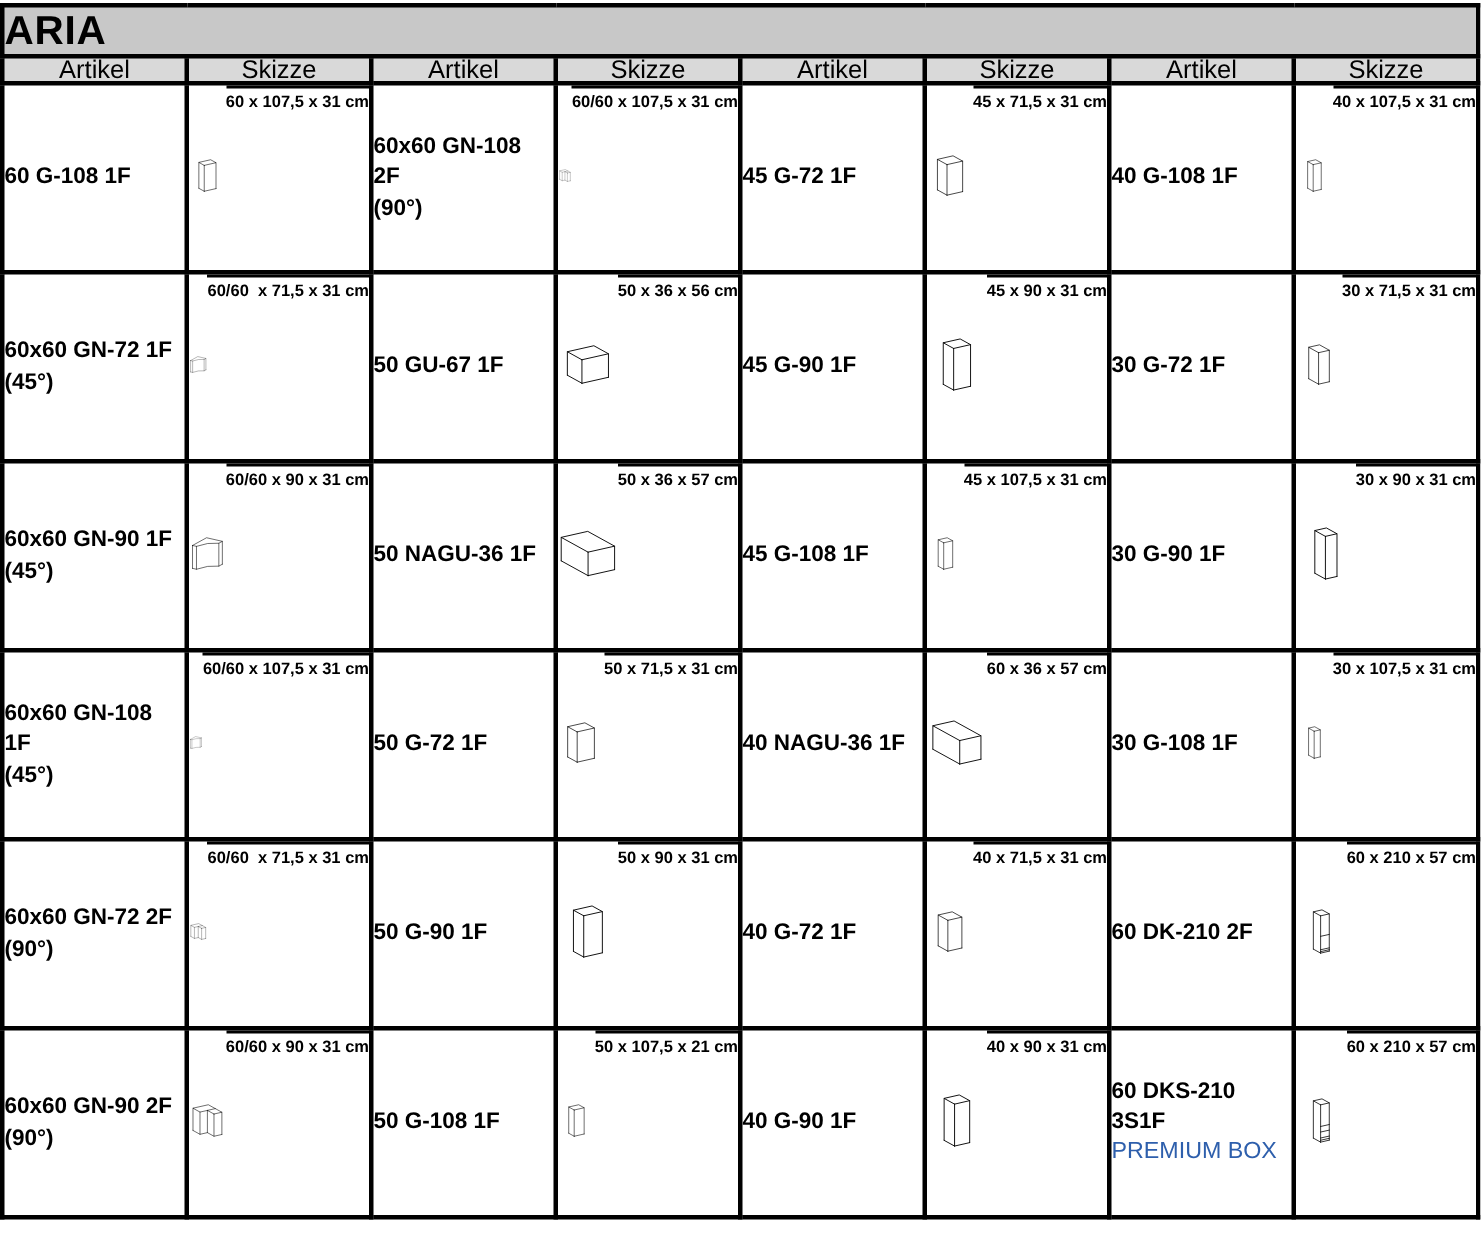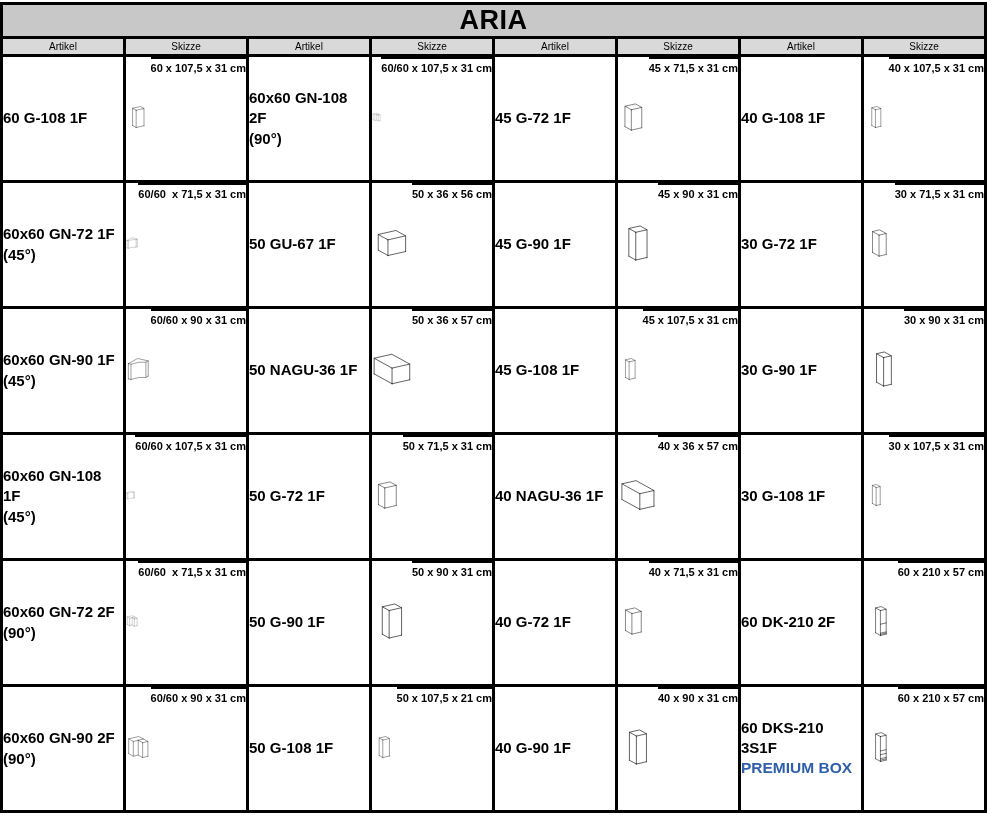--- a/index.html
+++ b/index.html
@@ -1,26 +1,26 @@
 <!DOCTYPE html>
 <html style="--title-bg: #c8c8c8; --header-bg: #d9d9d9; --premium-blue: #2e5fac;"><head>
 <meta charset="utf-8">
 <style>
   html,body{margin:0;padding:0;background:#ffffff;}
   body{font-family:"Liberation Sans","DejaVu Sans",sans-serif;color:#000;}
   .page{width:987px;height:833px;box-sizing:border-box;padding:2px 0 0 0;}
   table.catalog{width:987px;border-collapse:collapse;table-layout:fixed;border:2px solid #000;}
   table.catalog td,table.catalog th{border:3px solid #000;padding:0;box-sizing:border-box;}
-  .title-cell{height:34px;background:var(--title-bg,#c8c8c8);text-align:center;
+  .title-cell{height:34px;background:var(--title-bg,#c8c8c8);
     font-weight:bold;font-size:27px;letter-spacing:.5px;vertical-align:middle;}
   th.colhead{height:15px;background:var(--header-bg,#d9d9d9);font-weight:normal;
-    font-size:10px;line-height:15px;text-align:center;vertical-align:middle;}
+    font-size:17px;line-height:15px;text-align:center;vertical-align:middle;}
   td.article-cell{height:126px;text-align:left;vertical-align:middle;
     font-weight:bold;font-size:15px;line-height:1.35;background:#fff;}
-  td.article-cell .premium{font-size:15.5px;font-weight:bold;color:var(--premium-blue,#2e5fac);}
+  td.article-cell .premium{font-size:15.5px;font-weight:normal;color:var(--premium-blue,#2e5fac);}
   td.skizze-cell{height:126px;background:#fff;vertical-align:top;}
   .skizze-wrap{display:flex;flex-direction:row;height:120px;}
   .sketch-area{flex:1;display:flex;align-items:center;justify-content:center;overflow:hidden;}
   .dims-label{border-top:2px solid #000;height:18px;line-height:18px;text-align:center;
     font-size:11px;font-weight:bold;white-space:pre;}
   svg.cab{display:block;}
   svg.cab path{fill:none;stroke:#000;stroke-width:1.7;stroke-linejoin:round;stroke-linecap:round;}
 </style>
 </head>
 <body>
@@ -240,21 +240,21 @@
           <td class="article-cell">
             <div>40 NAGU-36 1F</div>
           </td>
           <td class="skizze-cell">
             <div class="skizze-wrap">
               <div class="sketch-area">
                 <svg class="cab" width="110" height="100" viewBox="0 0 110 100">
                   <path d="M60.2 46.4 L99.2 37.6 L49.8 10.4 L10.8 19.2 L60.2 46.4M60.2 46.4 L60.2 89.6M99.2 37.6 L99.2 80.8M10.8 19.2 L10.8 62.4M60.2 89.6 L99.2 80.8M60.2 89.6 L10.8 62.4"></path>
                 </svg>
               </div>
-              <div class="dims-label">40 x 36 x 57 cm</div>
+              <div class="dims-label">60 x 36 x 57 cm</div>
             </div>
           </td>
           <td class="article-cell">
             <div>30 G-108 1F</div>
           </td>
           <td class="skizze-cell">
             <div class="skizze-wrap">
               <div class="sketch-area">
                 <svg class="cab" width="110" height="100" viewBox="0 0 110 100">
                   <path d="M54.2 16.4 L72.5 12.2 L55.8 3.0 L37.5 7.1 L54.2 16.4M54.2 16.4 L54.2 97.0M72.5 12.2 L72.5 92.9M37.5 7.1 L37.5 87.8M54.2 97.0 L72.5 92.9M54.2 97.0 L37.5 87.8"></path>

